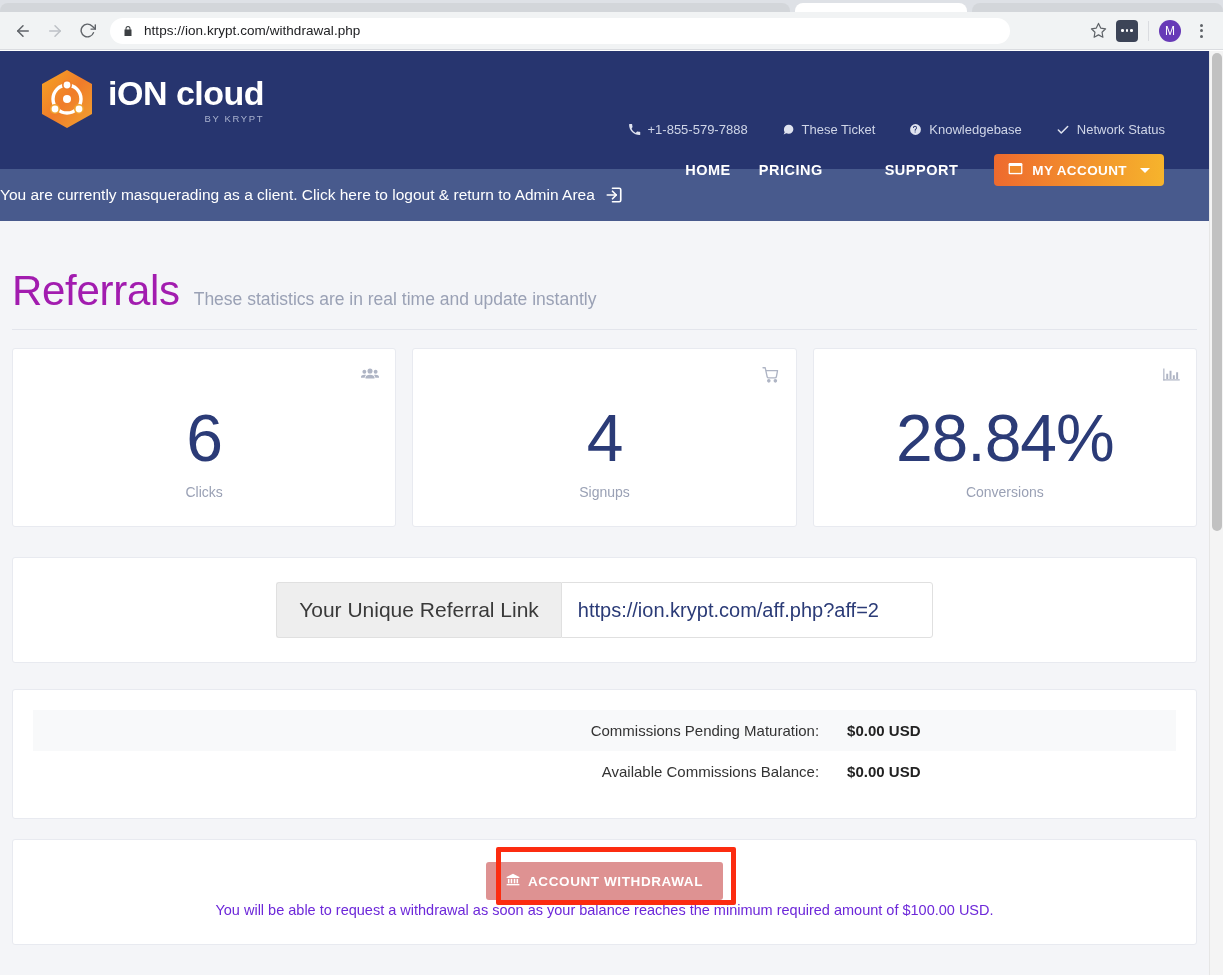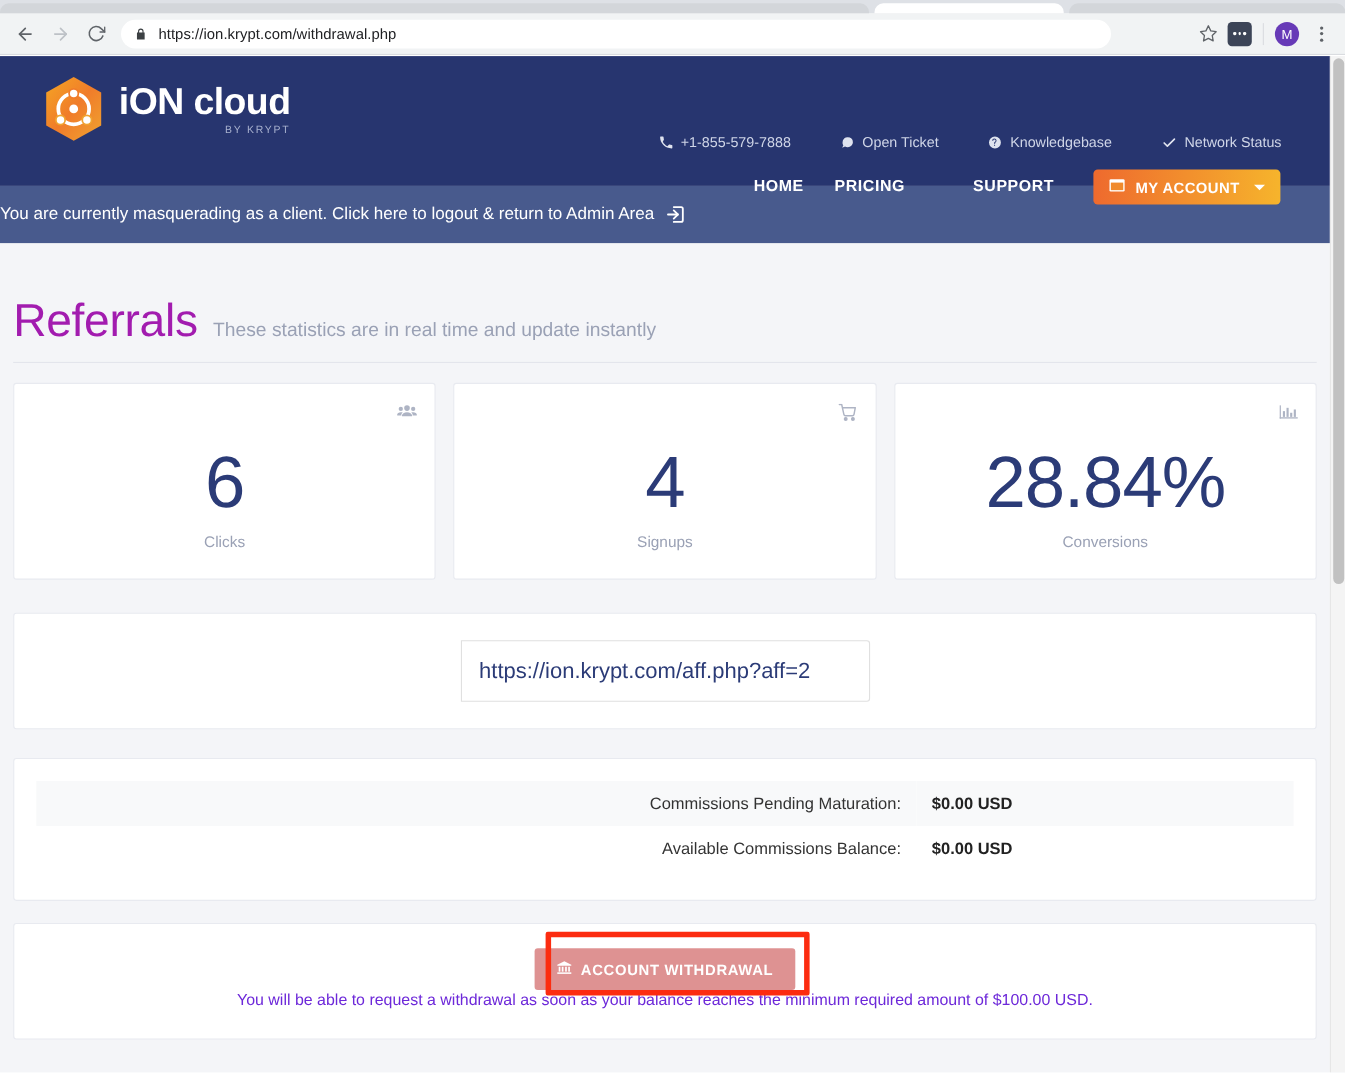--- a/index.html
+++ b/index.html
@@ -69,21 +69,21 @@
 
   
   .site-header { background: #27356f; height: 118px; position: relative; }
   .logo-wrap { position: absolute; left: 40px; top: 18px; display: flex; align-items: center; }
   .hexlogo { width: 54px; height: 60px; position: relative; flex:none;}
   .logo-text { margin-left: 14px; color: #fff; }
   .logo-title { font-size: 34px; font-weight: 600; line-height: 36px; letter-spacing: -0.5px; }
   .logo-sub { font-size: 9.5px; color: #a9b2cf; letter-spacing: 1.6px; text-align: right; margin-top: 2px;}
 
   .utility-nav {
-    position: absolute; right: 44px; top: 71px; display: flex; gap: 45px;
+    position: absolute; right: 44px; top: 71px; display: flex; gap: 34px;
     font-size: 13px; color: #cfd5e7;
   }
   .utility-nav .item { display: flex; align-items: center; gap: 7px; white-space: nowrap; }
   .utility-nav .ic { display:flex; align-items:center; color:#dfe3ef;}
 
   .main-nav {
     position: absolute; right: 45px; top: 103px; display: flex; align-items: center; gap: 0px;
   }
   .main-nav a {
     color: #ffffff; font-size: 14.5px; font-weight: 700; letter-spacing: 0.5px;
@@ -277,21 +277,21 @@
                 </svg>
             </span>
             <span>+1-855-579-7888</span>
           </div>
           <div class="item">
             <span class="ic">
               <svg width="13" height="13" viewBox="0 0 24 24" fill="currentColor">
                   <path d="M21 11.5a8.4 8.4 0 0 1-9 8.4 9.9 9.9 0 0 1-4.2-.9L3 21l1.9-4.1A8.4 8.4 0 0 1 3.6 11.5a8.4 8.4 0 0 1 9-8.4 8.4 8.4 0 0 1 8.4 8.4z"></path>
                 </svg>
             </span>
-            <span>Open Ticket</span>
+            <span>These Ticket</span>
           </div>
           <div class="item">
             <span class="ic">
               <svg width="13" height="13" viewBox="0 0 24 24" fill="currentColor">
                   <path d="M12 2a10 10 0 1 0 0 20 10 10 0 0 0 0-20zm.2 15.5h-1.8v-1.8h1.8v1.8zm1.9-6.6l-.8.8c-.6.6-1 1.2-1 2.4h-1.8v-.5c0-.9.4-1.7 1-2.3l1.1-1.1c.3-.3.5-.8.5-1.2a2 2 0 0 0-4 0H7.3a3.7 3.7 0 1 1 7.4 0c0 .7-.3 1.4-.8 1.9z"></path>
                 </svg>
             </span>
             <span>Knowledgebase</span>
           </div>
           <div class="item">
@@ -378,20 +378,21 @@
                   <rect x="17.2" y="7" width="2.6" height="9"></rect>
               </svg>
             </span>
             <div class="stat-value">28.84%</div>
             <div class="stat-label">Conversions</div>
           </div>
         </div>
 
         <div class="link-card">
           <div class="input-group">
+            <div class="ig-addon">Your Unique Referral Link</div>
             <div class="ig-input">https://ion.krypt.com/aff.php?aff=2</div>
           </div>
         </div>
 
         <div class="table-card">
           <table class="comm">
             <tbody>
                 <tr class="odd">
               <td class="lbl">Commissions Pending Maturation:</td>
               <td class="val">$0.00 USD</td>

